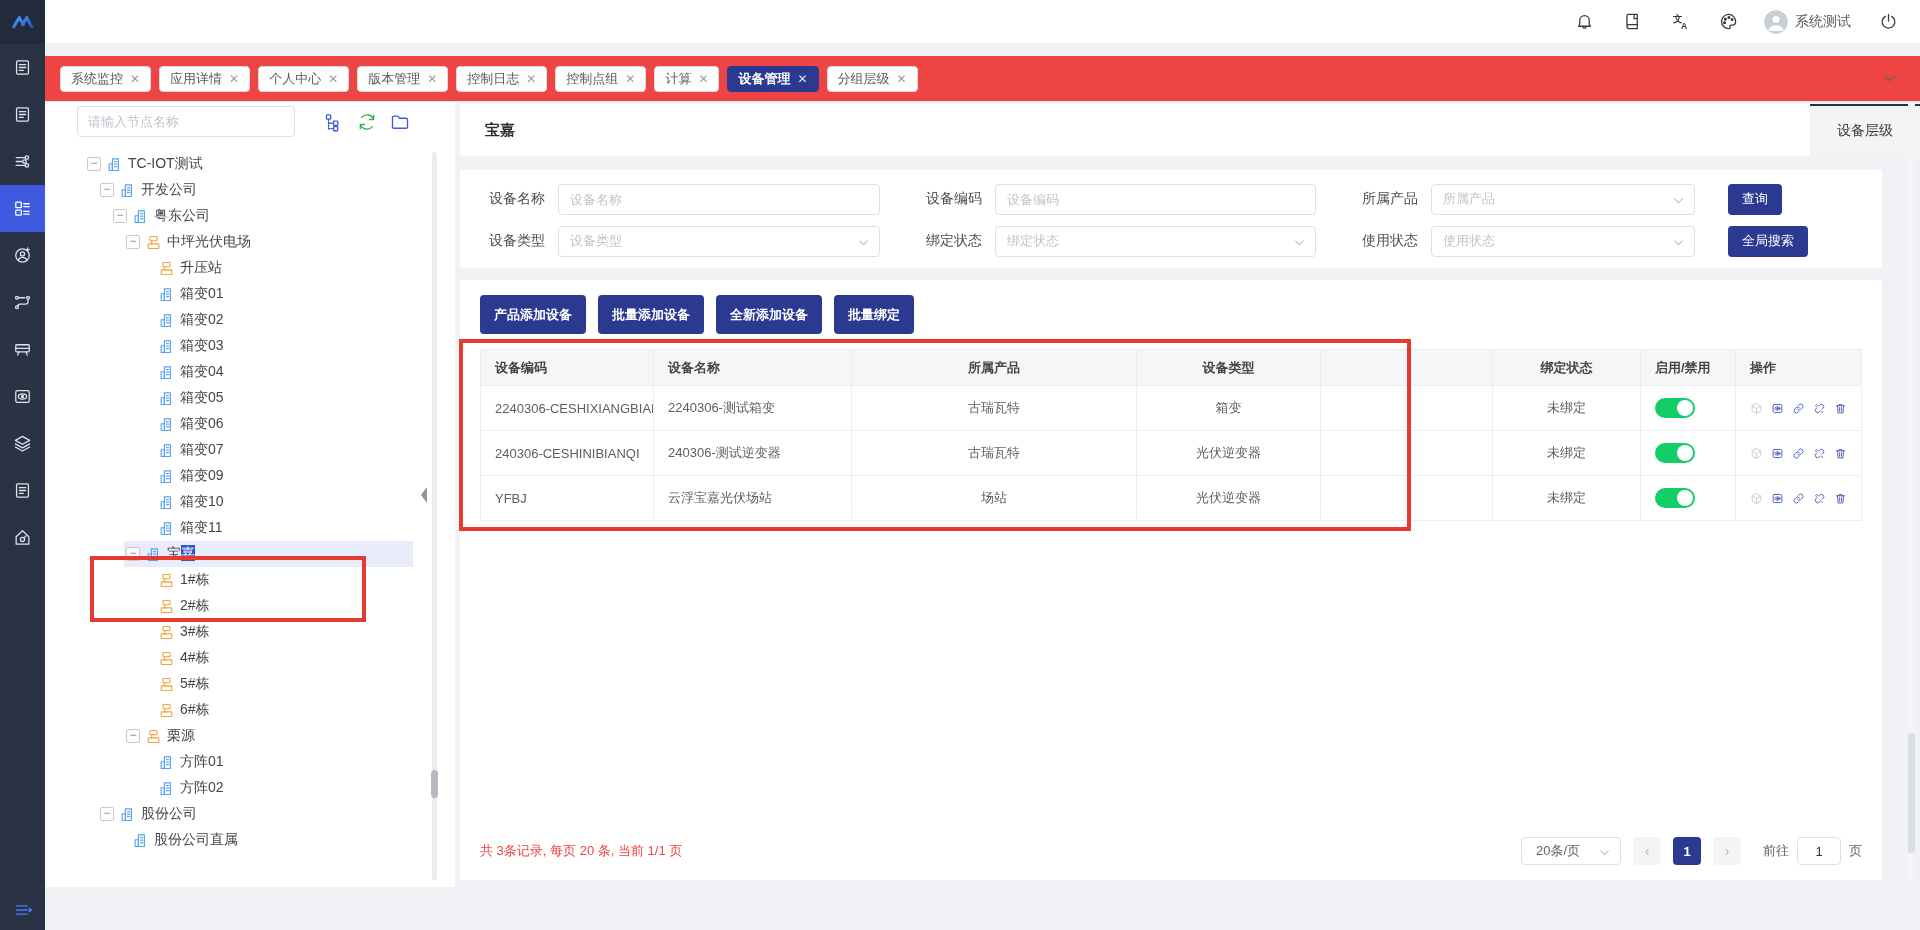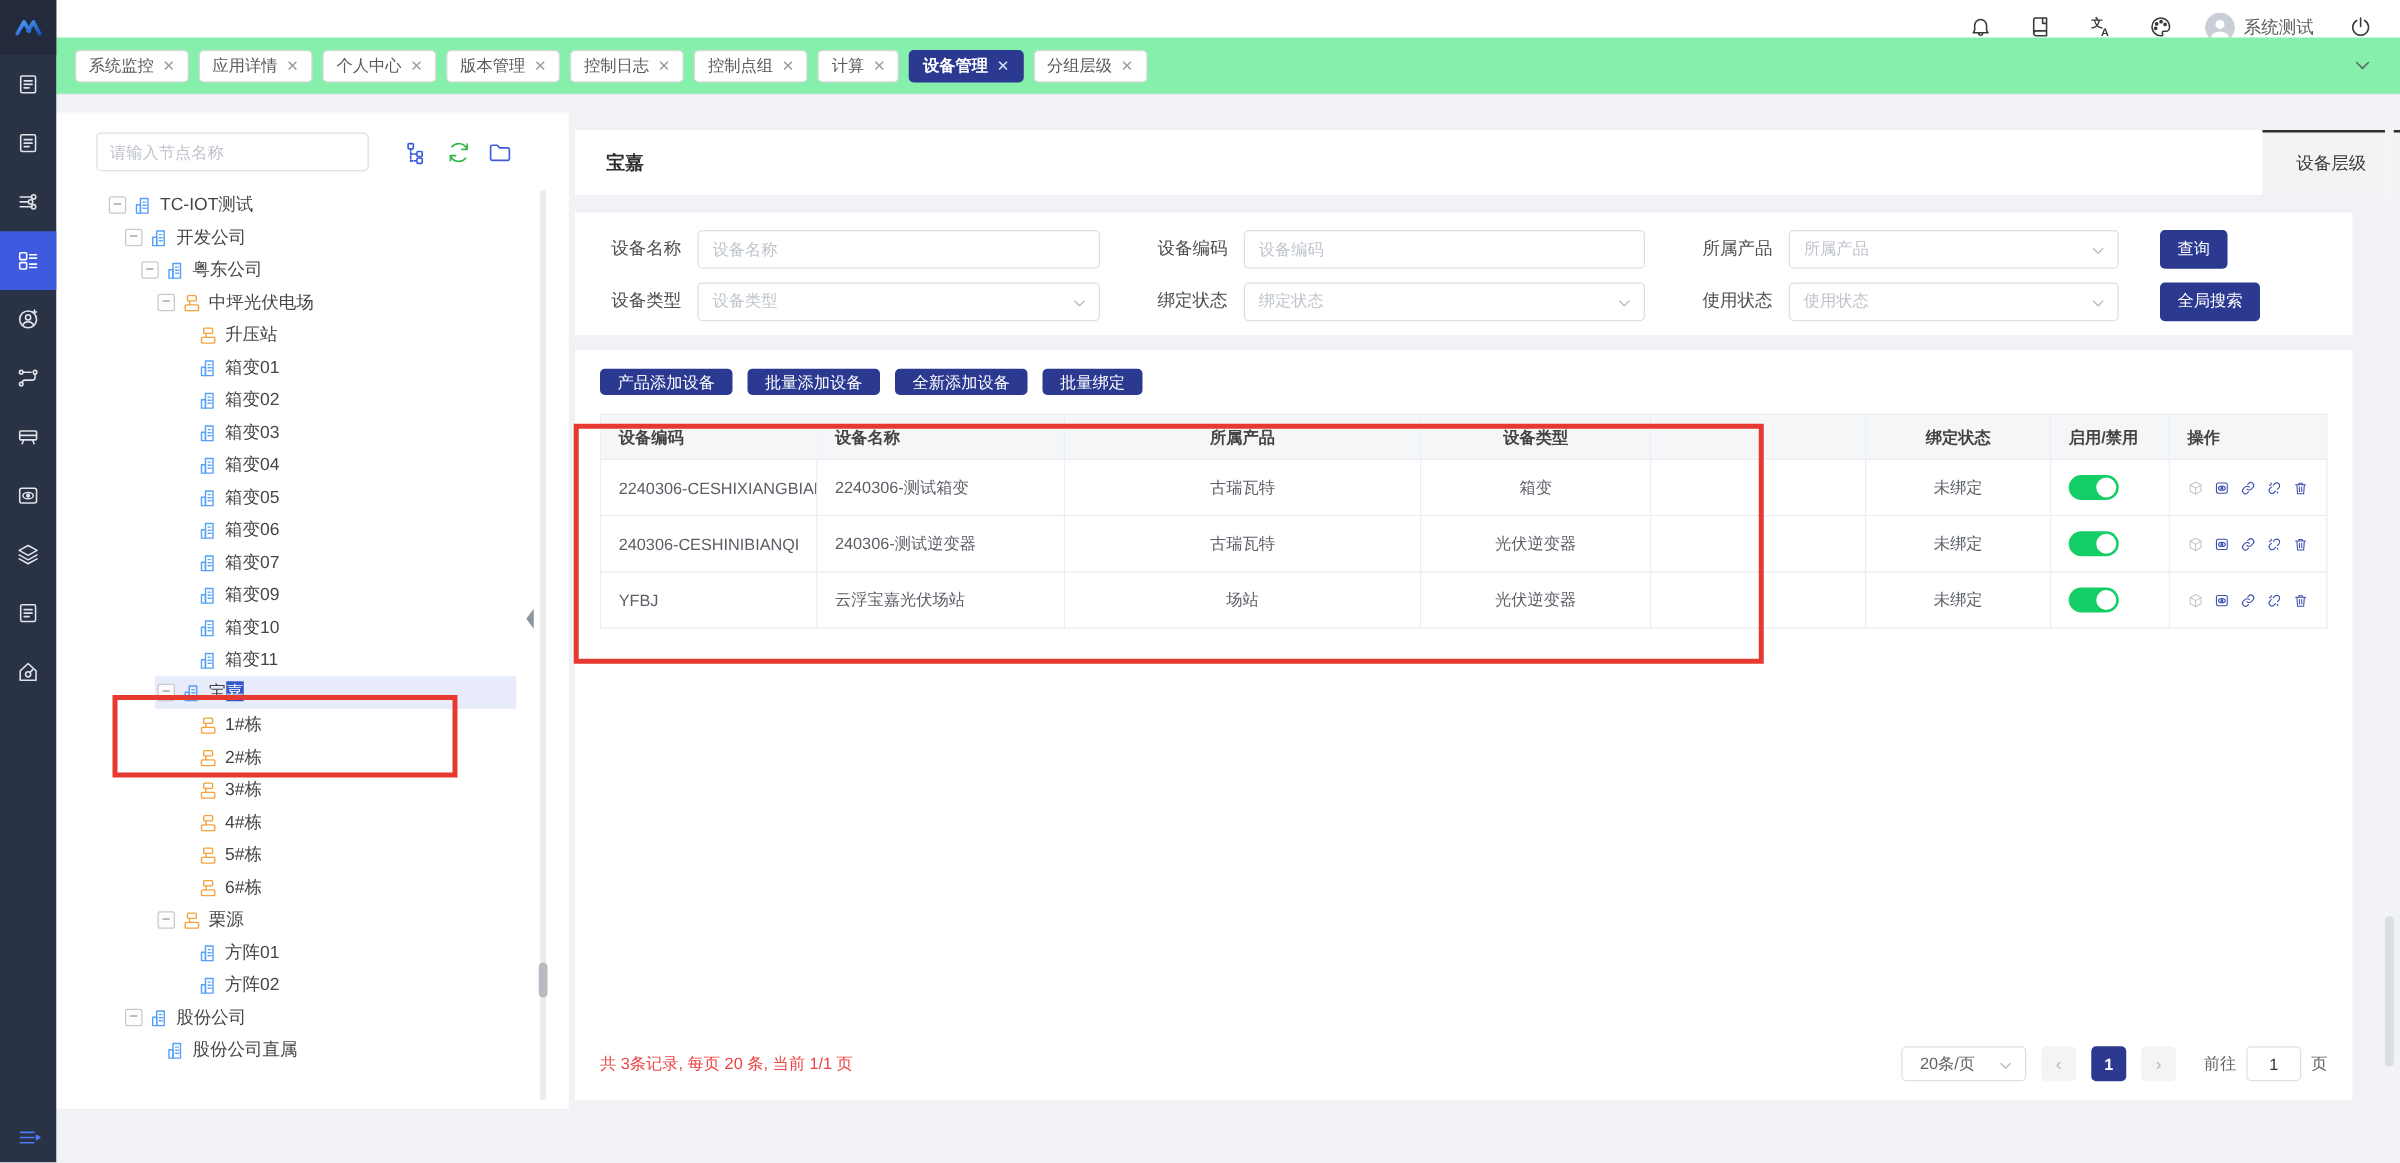--- a/index.html
+++ b/index.html
@@ -21,21 +21,21 @@
 
   
   .topbar{ position:absolute; left:45px; top:0; width:1875px; height:44px; background:#fff; border-bottom:1px solid #f0f0f0; display:flex; align-items:center; justify-content:flex-end; padding-right:22px; z-index:4; }
   .top-ic{ width:19px; height:19px; color:#3a3a3a; margin-left:29px; cursor:pointer; }
   .avatar-wrap{ display:flex; align-items:center; margin-left:26px; cursor:pointer; }
   .avatar{ width:24px; height:24px; border-radius:50%; overflow:hidden; }
   .username{ margin-left:7px; color:#5a5a5a; font-size:14px; }
   .power-ic{ width:19px; height:19px; color:#3a3a3a; margin-left:28px; cursor:pointer; }
 
   
-  .tabbar{ position:absolute; left:45px; top:30px; width:1875px; height:46px; background:#86efac; border-bottom:1px solid #e8eaec; display:flex; align-items:center; padding:0 40px 0 15px; z-index:4; }
+  .tabbar{ position:absolute; left:45px; top:56px; width:1875px; height:46px; background:#ef4444; border-bottom:1px solid #e8eaec; display:flex; align-items:center; padding:0 40px 0 15px; z-index:4; }
   .tab-pill{ display:flex; align-items:center; height:26px; padding:0 10px; border:1px solid #d9d9d9; border-radius:4px; margin-right:8px; color:#595959; font-size:13px; background:#fff; cursor:pointer; white-space:nowrap; }
   .tab-pill .tab-x{ margin-left:7px; color:#9b9b9b; font-size:12px; }
   .tab-pill.active{ background:var(--primary); border-color:var(--primary); color:#fff; font-weight:bold; }
   .tab-pill.active .tab-x{ color:#dfe3ff; }
   .tab-caret{ position:absolute; right:22px; top:14px; width:16px; height:16px; color:#666; cursor:pointer; }
 
   
   .content{ position:absolute; left:45px; top:90px; width:1875px; height:797px; background:#f0f2f5; }
 
   
@@ -76,21 +76,21 @@
   .fctl input{ border:none; outline:none; width:100%; font-size:13px; font-family:inherit; color:#333; background:transparent; }
   .fctl input::placeholder{ color:#bfc4cc; }
   .fph{ color:#bfc4cc; font-size:13px; }
   .fchev{ position:absolute; right:9px; top:9px; width:13px; height:13px; color:#b6bcc6; }
   .w0{ width:322px; } .w1{ width:321px; } .w2{ width:264px; }
   .btn{ height:31px; padding:0 14px; background:var(--primary); color:#fff; border:none; border-radius:4px; font-size:13px; font-family:inherit; cursor:pointer; white-space:nowrap; }
 
   
   .table-card{ position:absolute; left:0; top:190px; width:1422px; height:600px; background:#fff; padding:15px 20px 0 20px; }
   .toolbar{ display:flex; align-items:center; margin-bottom:15px; }
-  .toolbar .btn{ margin-right:12px; height:21px; font-weight:normal; }
+  .toolbar .btn{ margin-right:12px; height:39px; font-weight:bold; }
   table.dev{ width:100%; border-collapse:collapse; table-layout:fixed; }
   table.dev th, table.dev td{ border:1px solid #ebeef5; font-size:13px; color:#555; padding:0 14px; height:36px; overflow:hidden; white-space:nowrap; }
   table.dev th{ background:#f5f6f8; color:#444; font-weight:bold; text-align:left; }
   table.dev td{ height:45px; color:#5a5f66; }
   .ta-c{ text-align:center !important; }
   .toggle{ width:40px; height:20px; border-radius:10px; background:var(--green); position:relative; display:inline-block; vertical-align:middle; cursor:pointer; }
   .toggle::after{ content:""; position:absolute; right:2px; top:2px; width:16px; height:16px; border-radius:50%; background:#fff; }
   .ops{ display:flex; align-items:center; gap:8px; }
   .op-ic{ width:17px; height:17px; color:var(--ops); cursor:pointer; }
   .op-ic.disabled{ color:#c3c7cf; cursor:default; }

